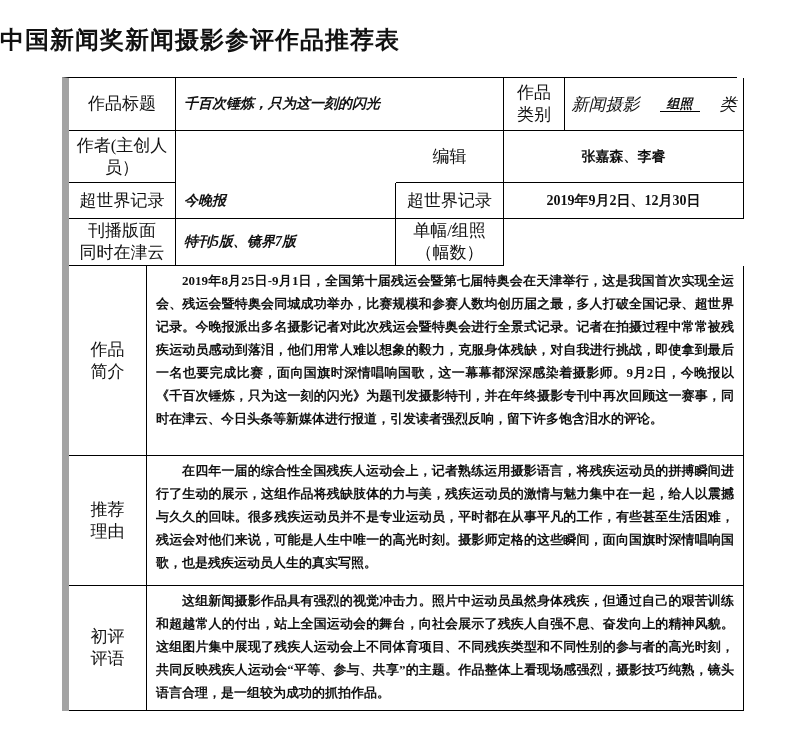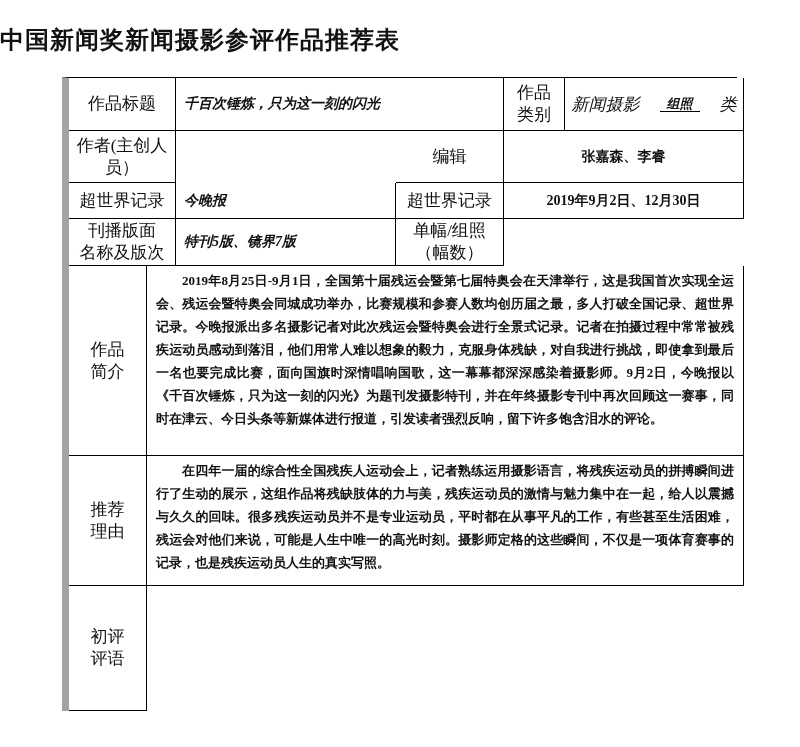--- a/index.html
+++ b/index.html
@@ -127,33 +127,36 @@
 员）</div>
   <div class="cell lbl r2 cC">编辑</div>
   <div class="cell val-center r2 cDE">张嘉森、李睿</div>
 
   <div class="cell lbl r3 cA2">超世界记录</div>
   <div class="cell val-left r3 cB1">今晚报</div>
   <div class="cell lbl r3 cC">超世界记录</div>
   <div class="cell val-center date r3 cDE">2019年9月2日、12月30日</div>
 
   <div class="cell lbl pre r4 cA2">刊播版面
-名称及版次</div>
+同时在津云</div>
   <div class="cell val-left r4 cB1">特刊5版、镜界7版</div>
   <div class="cell lbl pre r4 cC">单幅/组照
 （幅数）</div>
 
   <div class="cell lbl pre r5 cA1">作品
 简介</div>
   <div class="cell para r5 cFull">
     <p>2019年8月25日-9月1日，全国第十届残运会暨第七届特奥会在天津举行，这是我国首次实现全运会、残运会暨特奥会同城成功举办，比赛规模和参赛人数均创历届之最，多人打破全国记录、超世界记录。今晚报派出多名摄影记者对此次残运会暨特奥会进行全景式记录。记者在拍摄过程中常常被残疾运动员感动到落泪，他们用常人难以想象的毅力，克服身体残缺，对自我进行挑战，即使拿到最后一名也要完成比赛，面向国旗时深情唱响国歌，这一幕幕都深深感染着摄影师。9月2日，今晚报以《千百次锤炼，只为这一刻的闪光》为题刊发摄影特刊，并在年终摄影专刊中再次回顾这一赛事，同时在津云、今日头条等新媒体进行报道，引发读者强烈反响，留下许多饱含泪水的评论。</p>
   </div>
 
   <div class="cell lbl pre r6 cA1">推荐
 理由</div>
   <div class="cell para r6 cFull">
-    <p>在四年一届的综合性全国残疾人运动会上，记者熟练运用摄影语言，将残疾运动员的拼搏瞬间进行了生动的展示，这组作品将残缺肢体的力与美，残疾运动员的激情与魅力集中在一起，给人以震撼与久久的回味。很多残疾运动员并不是专业运动员，平时都在从事平凡的工作，有些甚至生活困难，残运会对他们来说，可能是人生中唯一的高光时刻。摄影师定格的这些瞬间，不仅是一项体育赛事的记录，也是残疾运动员人生的真实写照。</p>
+    <p>在四年一届的综合性全国残疾人运动会上，记者熟练运用摄影语言，将残疾运动员的拼搏瞬间进行了生动的展示，这组作品将残缺肢体的力与美，残疾运动员的激情与魅力集中在一起，给人以震撼与久久的回味。很多残疾运动员并不是专业运动员，平时都在从事平凡的工作，有些甚至生活困难，残运会对他们来说，可能是人生中唯一的高光时刻。摄影师定格的这些瞬间，面向国旗时深情唱响国歌，也是残疾运动员人生的真实写照。</p>
   </div>
 
   <div class="cell lbl pre r7 cA1">初评
 评语</div>
+  <div class="cell para r7 cFull">
+    <p>这组新闻摄影作品具有强烈的视觉冲击力。照片中运动员虽然身体残疾，但通过自己的艰苦训练和超越常人的付出，站上全国运动会的舞台，向社会展示了残疾人自强不息、奋发向上的精神风貌。这组图片集中展现了残疾人运动会上不同体育项目、不同残疾类型和不同性别的参与者的高光时刻，共同反映残疾人运动会“平等、参与、共享”的主题。作品整体上看现场感强烈，摄影技巧纯熟，镜头语言合理，是一组较为成功的抓拍作品。</p>
+  </div>
 
 </div>
 
 </body></html>

